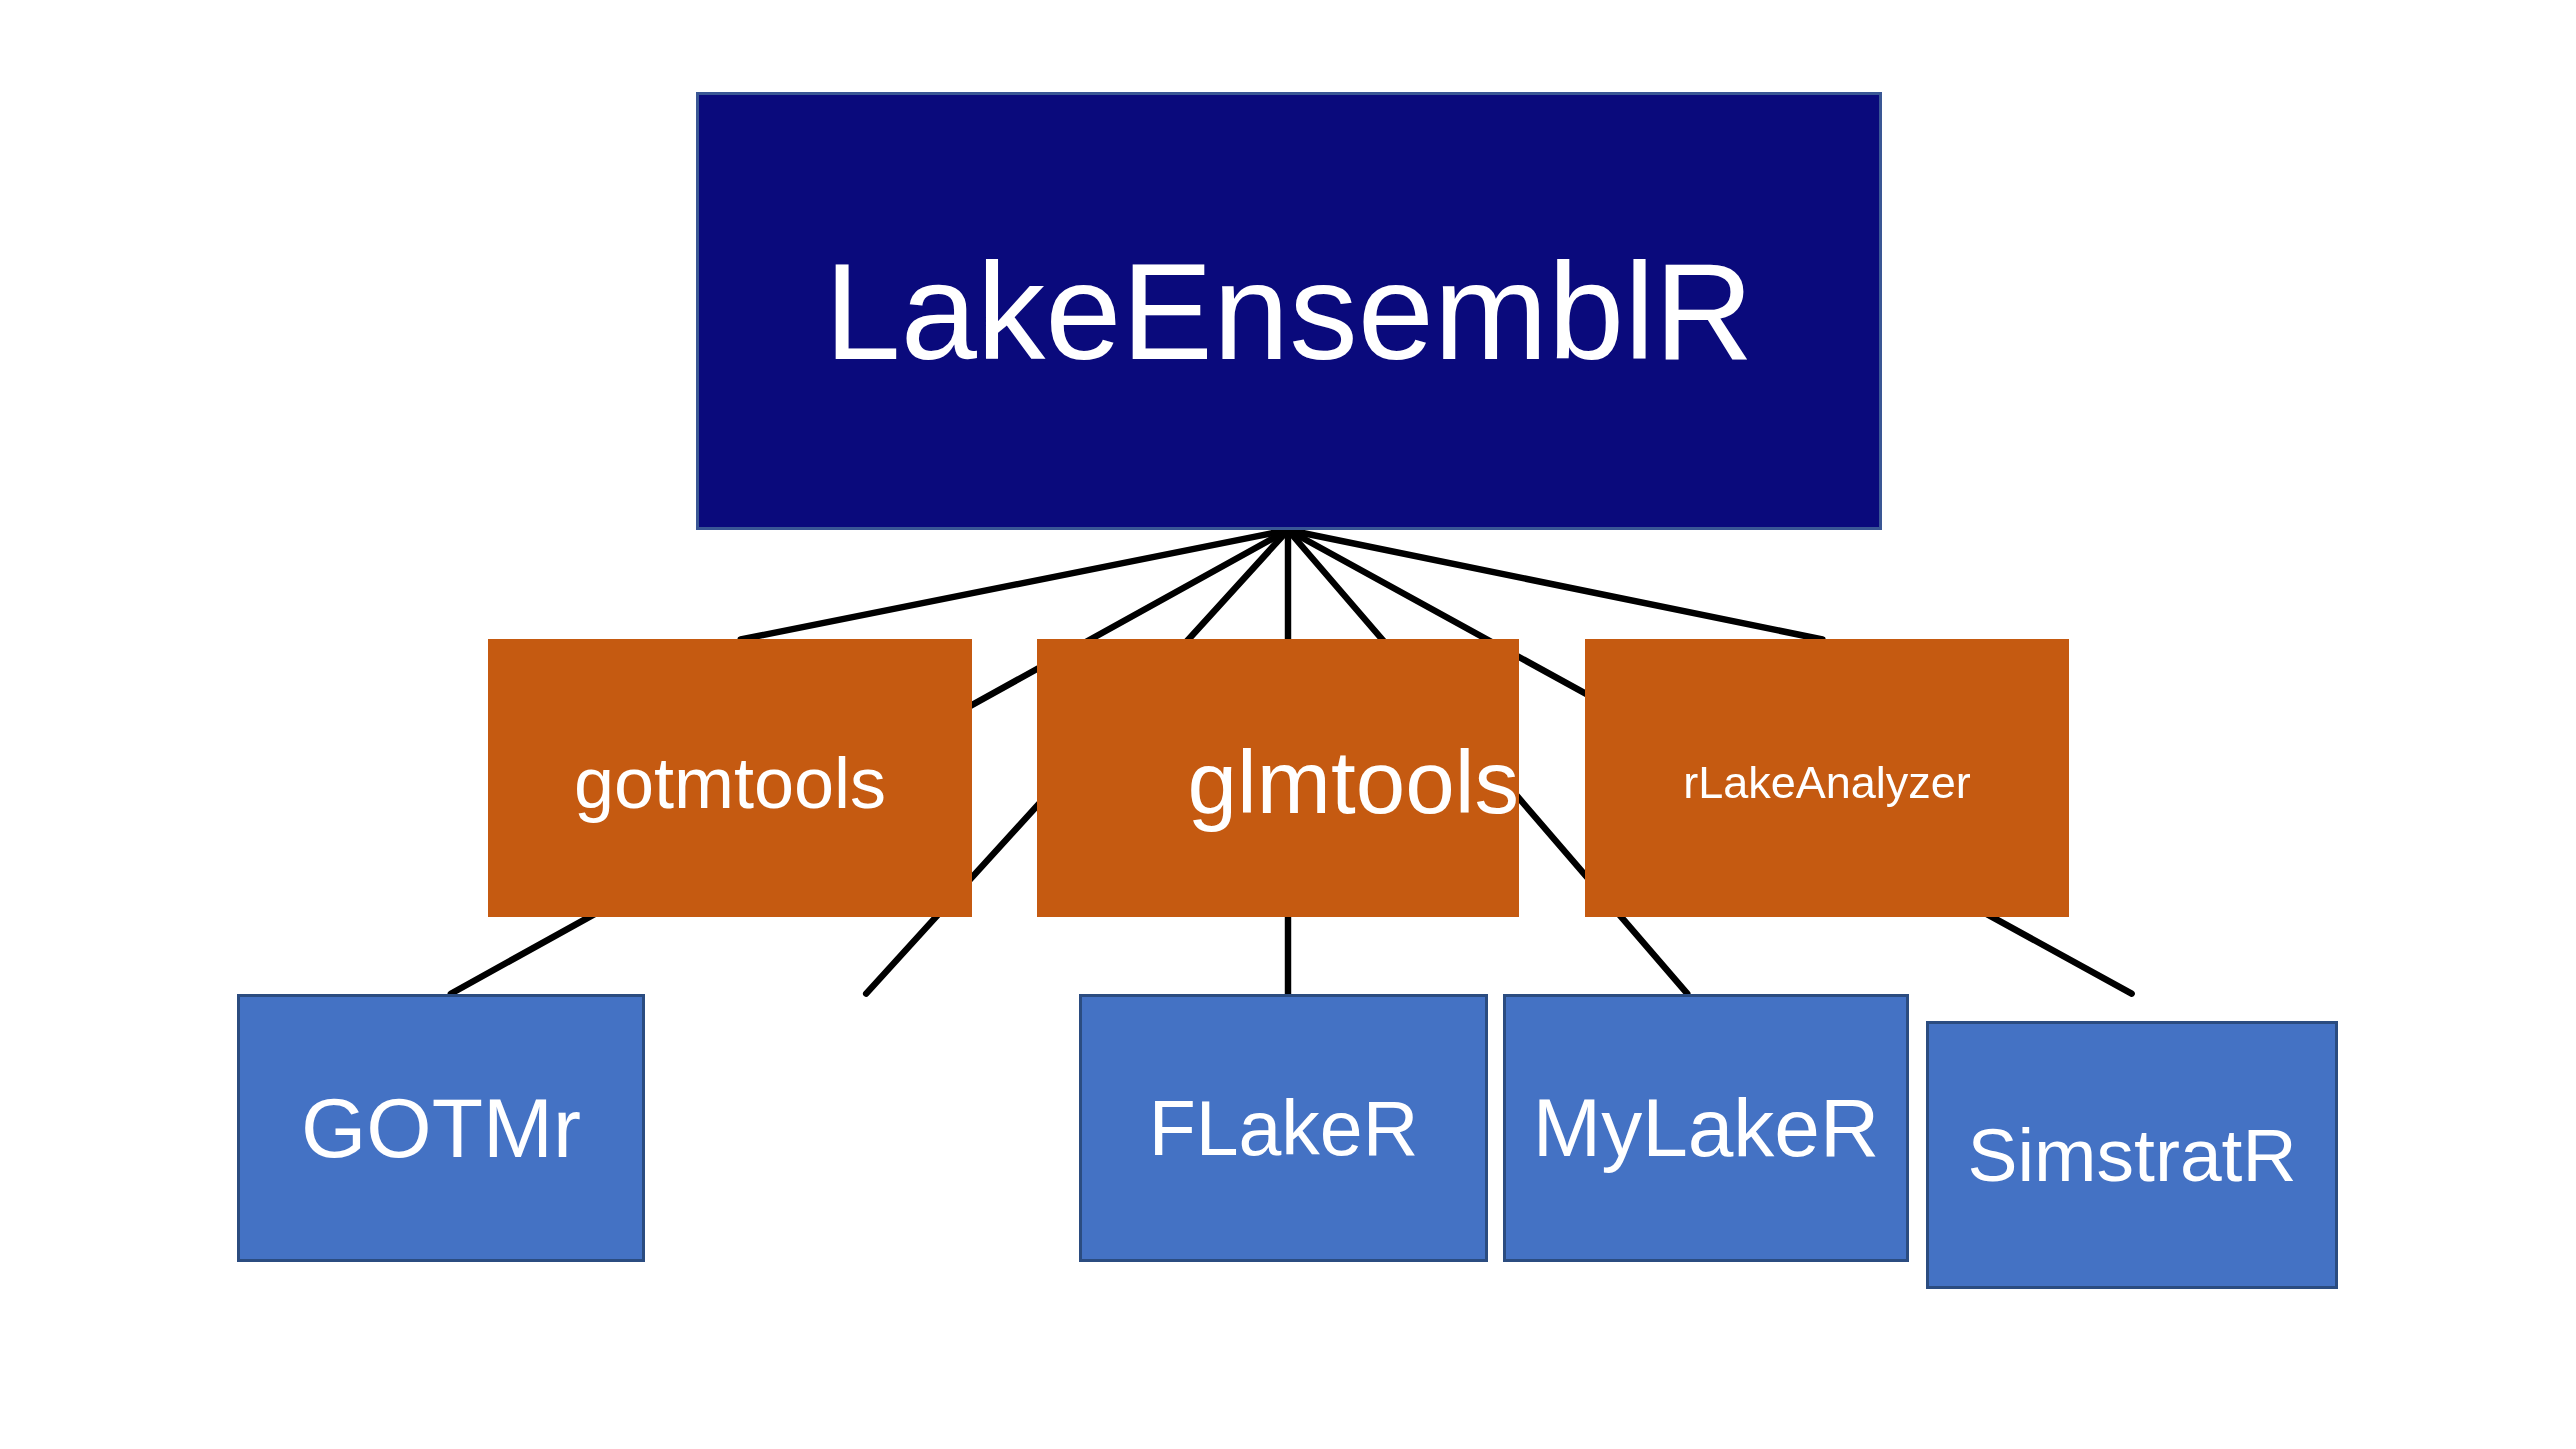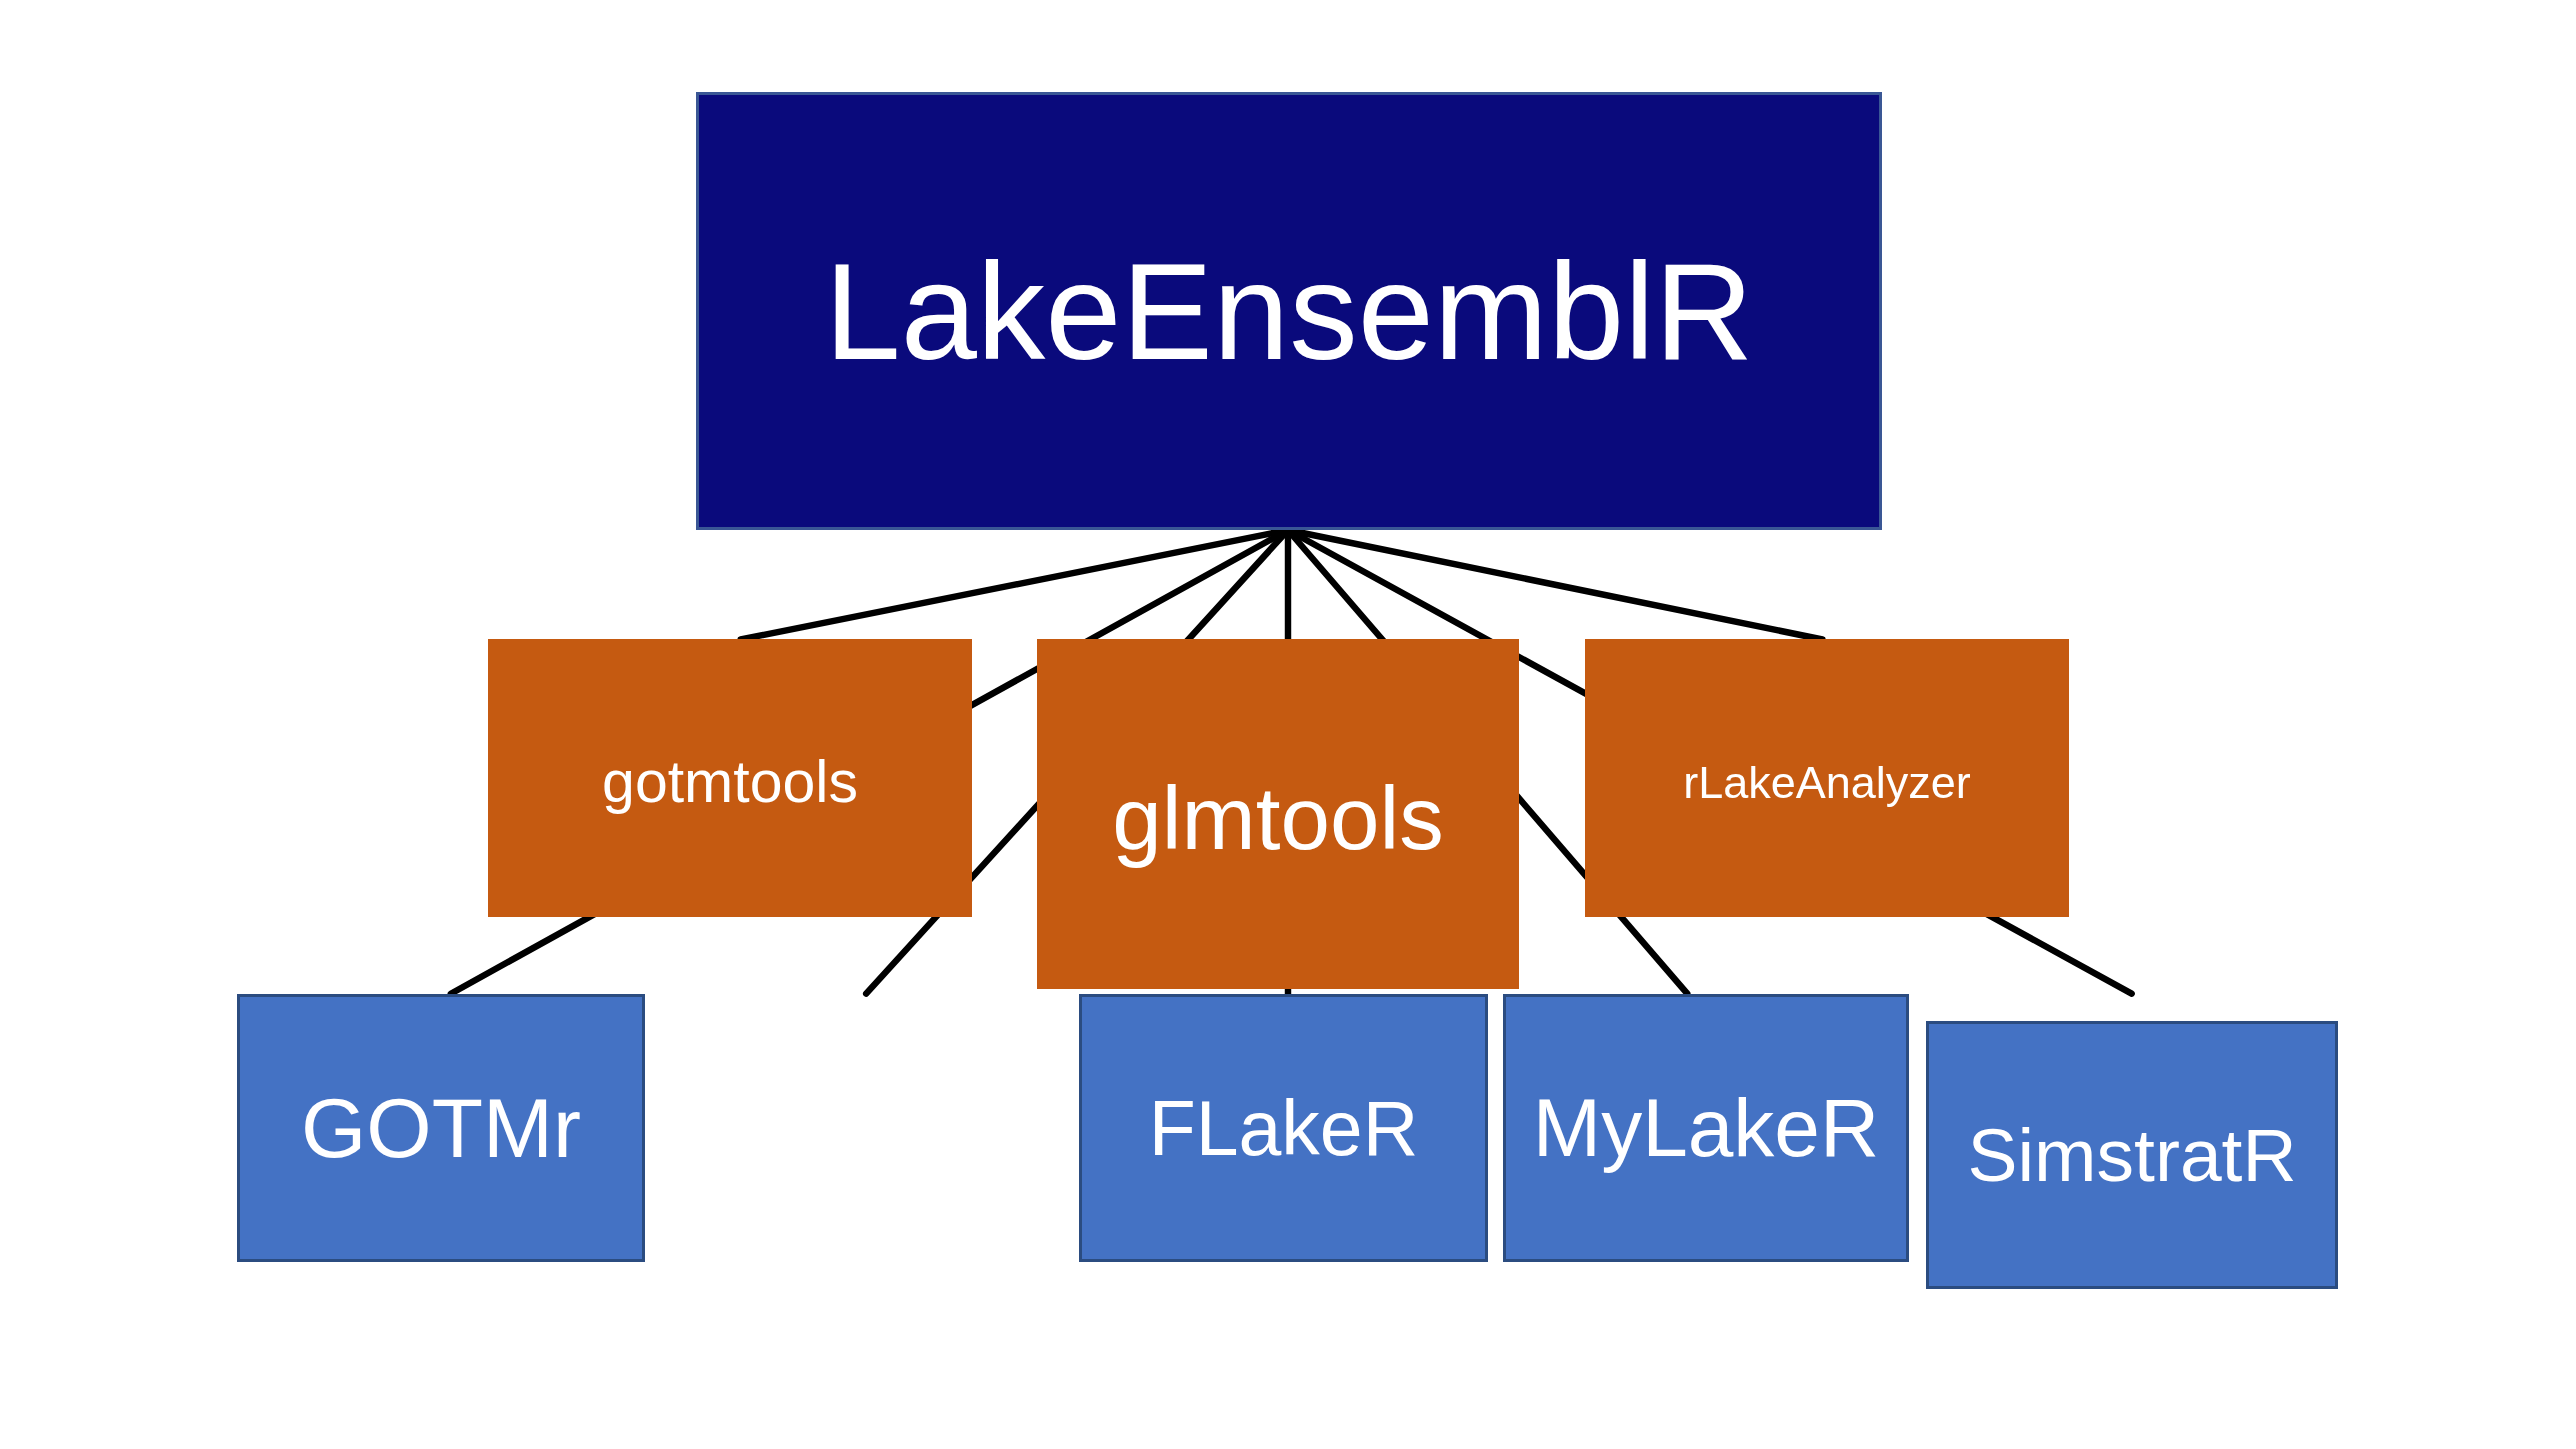--- a/index.html
+++ b/index.html
@@ -43,22 +43,22 @@
   }
   .package-node {
     background: var(--package-fill);
     border: none;
     padding-top: 9px;
   }
   .model-node {
     background: var(--model-fill);
     border: 3.2px solid var(--model-border);
   }
-  #box-gotmtools     { left: 488px;  top: 639px;  width: 484px; height: 278px; font-size: 59px; }
-  #box-glmtools      { left: 1037px; top: 639px;  width: 482px; height: 350px; font-size: 89px; }
+  #box-gotmtools     { left: 488px;  top: 639px;  width: 484px; height: 278px; font-size: 72px; }
+  #box-glmtools      { left: 1037px; top: 639px;  width: 482px; height: 278px; font-size: 89px; justify-content: flex-end; }
   #box-rlakeanalyzer { left: 1585px; top: 639px;  width: 484px; height: 278px; font-size: 45px; }
   #box-gotmr         { left: 237px;  top: 994px; width: 408px; height: 268px; font-size: 84px; }
   #box-glm3r         { left: 656px; top: 994px; width: 411px; height: 268px; font-size: 84px; }
   #box-flaker        { left: 1079px; top: 994px; width: 409px; height: 268px; font-size: 77px; }
   #box-mylaker       { left: 1503px; top: 994px; width: 406px; height: 268px; font-size: 82px; }
   #box-simstratr     { left: 1926px; top: 1021px; width: 412px; height: 268px; font-size: 75px; }
 </style>
 </head>
 <body>
 

